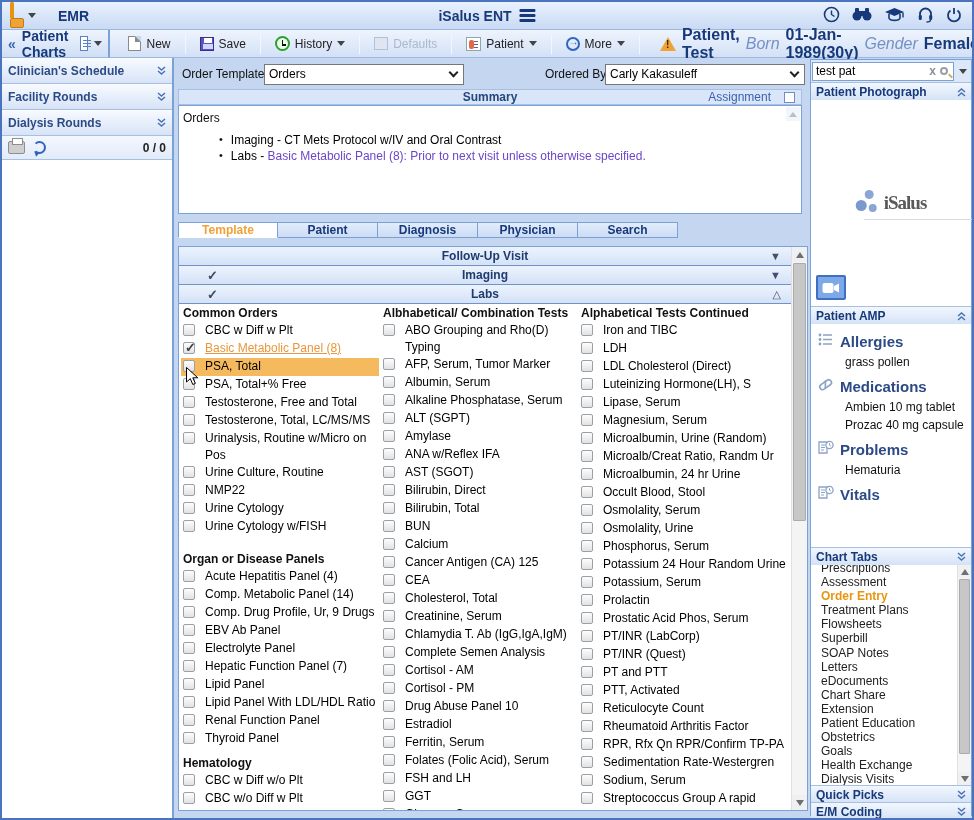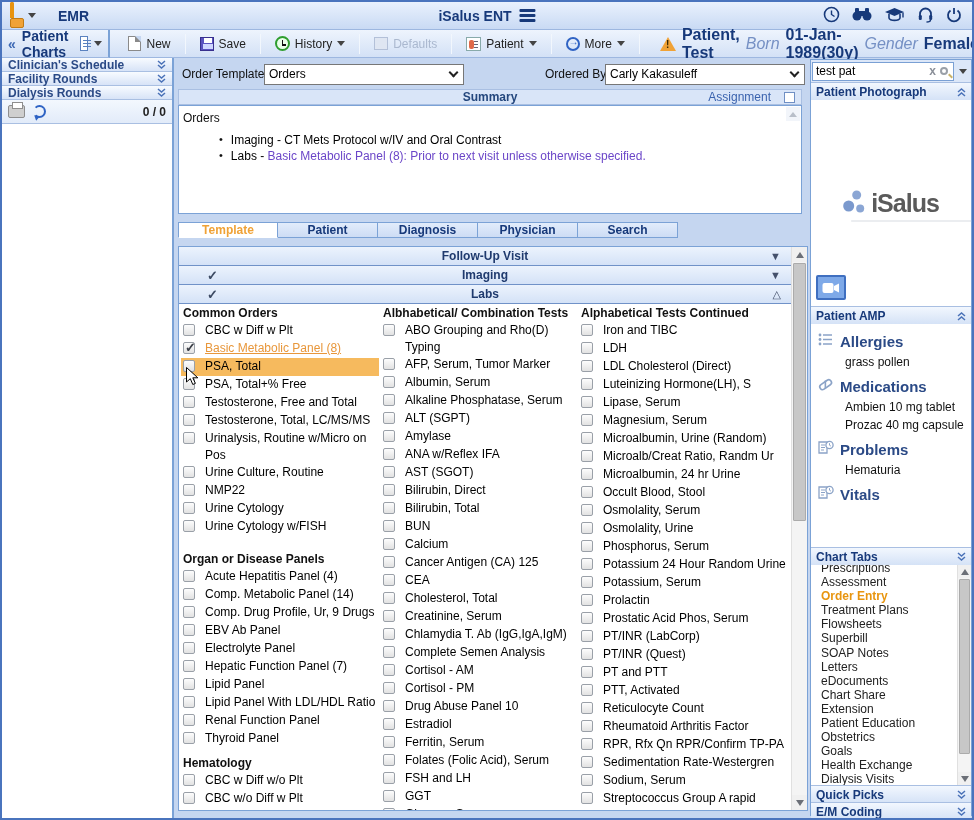--- a/index.html
+++ b/index.html
@@ -54,21 +54,21 @@
   .i-patient { width:15px; height:14px; background:#fff; border:1px solid #8aa; position:relative; }
   .i-patient::before { content:""; position:absolute; left:2px; top:2px; width:5px; height:9px; background:#e06a4a; border-radius:2px; }
   .i-patient::after { content:""; position:absolute; right:2px; top:3px; width:4px; height:1px; background:#667; box-shadow:0 3px 0 #667, 0 6px 0 #667; }
   .i-more { width:14px; height:14px; border-radius:50%; border:2px solid #2f63c4; position:relative; }
   .i-more::after { content:"\2192"; position:absolute; left:1px; top:-3px; color:#2f63c4; font-size:10px; font-weight:bold; }
   .i-warn { width:0; height:0; border-left:8px solid transparent; border-right:8px solid transparent; border-bottom:14px solid #f0a236; position:relative; }
   .i-warn::after { content:"!"; position:absolute; left:-2px; top:2px; font-size:10px; font-weight:bold; color:#3a2800; }
 
   
   .leftpanel { position:absolute; left:0; top:56px; width:172px; bottom:0; background:#fff; border-right:2px solid #7ba2d6; }
-  .acc-bar { height:14px; background:linear-gradient(#f8fbff,#d7e3f7); border-bottom:1px solid #a9bfe2;
+  .acc-bar { height:26px; background:linear-gradient(#f8fbff,#d7e3f7); border-bottom:1px solid #a9bfe2;
     display:flex; align-items:center; justify-content:space-between; padding:0 6px; cursor:pointer; }
   .acc-label { font-weight:bold; color:#2b4a86; font-size:12px; }
   .util-row { height:24px; background:linear-gradient(#f3f8fe,#e2ebf9); border-bottom:1px solid #a9bfe2;
     display:flex; align-items:center; padding:0 6px; gap:8px; }
   .util-count { margin-left:auto; font-weight:bold; color:#222; }
   .i-printer { width:17px; height:13px; background:#cfcfcf; border:1px solid #8e8e8e; border-radius:2px; position:relative; }
   .i-printer::before { content:""; position:absolute; left:3px; top:-4px; width:9px; height:5px; background:#fff; border:1px solid #8e8e8e; }
   .i-refresh { width:13px; height:13px; border:2px solid #2e63c4; border-radius:50%; border-left-color:transparent; position:relative; }
   .i-refresh::after { content:""; position:absolute; left:-4px; top:6px; border:3px solid transparent; border-right:5px solid #2e63c4; transform:rotate(40deg); }
 
@@ -140,21 +140,21 @@
   .rp-header { position:absolute; left:0; width:160px; height:18px; background:linear-gradient(#f2f7fe,#d3e1f6);
     border-top:1px solid #a9bfe2; border-bottom:1px solid #a9bfe2; display:flex; align-items:center; justify-content:space-between;
     padding:9px 5px; font-weight:bold; color:#17397a; cursor:pointer; }
   .photo-area { position:absolute; left:0; top:40px; width:160px; height:206px; background:#fff; }
   .logo { position:absolute; left:50%; top:50%; transform:translate(-50%,-50%); display:flex; align-items:center; gap:6px; }
   .logo-dots { position:relative; width:22px; height:26px; }
   .logo-dots i { position:absolute; border-radius:50%; background:#8ba6d4; }
   .logo-dots i:nth-child(1){ width:9px; height:9px; left:9px; top:0; }
   .logo-dots i:nth-child(2){ width:11px; height:11px; left:0; top:10px; background:#7b99cd; }
   .logo-dots i:nth-child(3){ width:8px; height:8px; left:13px; top:14px; }
-  .logo-text { font-size:25px; font-weight:bold; color:#5a5a5a; letter-spacing:-1px; }
+  .logo-text { font-size:19px; font-weight:bold; color:#5a5a5a; letter-spacing:-1px;font-family:Liberation Serif, serif; }
   .logo-line { position:absolute; left:8px; bottom:-4px; width:120px; height:1px; background:#d7dbe2; }
   .cam-btn { position:absolute; left:5px; bottom:6px; width:30px; height:25px; background:#7ea9e8; border:2px solid #3f6fc0; border-radius:2px;
     display:flex; align-items:center; justify-content:center; cursor:pointer; }
   .amp-area { position:absolute; left:0; top:264px; width:160px; height:223px; background:#fff; overflow:hidden; }
   .amp-sec { margin:7px 0 0 6px; }
   .amp-head { display:flex; align-items:center; gap:6px; font-size:15px; font-weight:bold; color:#2b4a86; }
   .amp-item { margin:4px 0 0 28px; color:#111; }
   .ct-list { position:absolute; left:0; top:505px; width:160px; height:220px; background:#fff; overflow:hidden; }
   .ct-inner { margin:-4px 0 0 10px; }
   .ct-item { line-height:14.1px; font-size:12px; color:#222; cursor:pointer; white-space:nowrap; }

